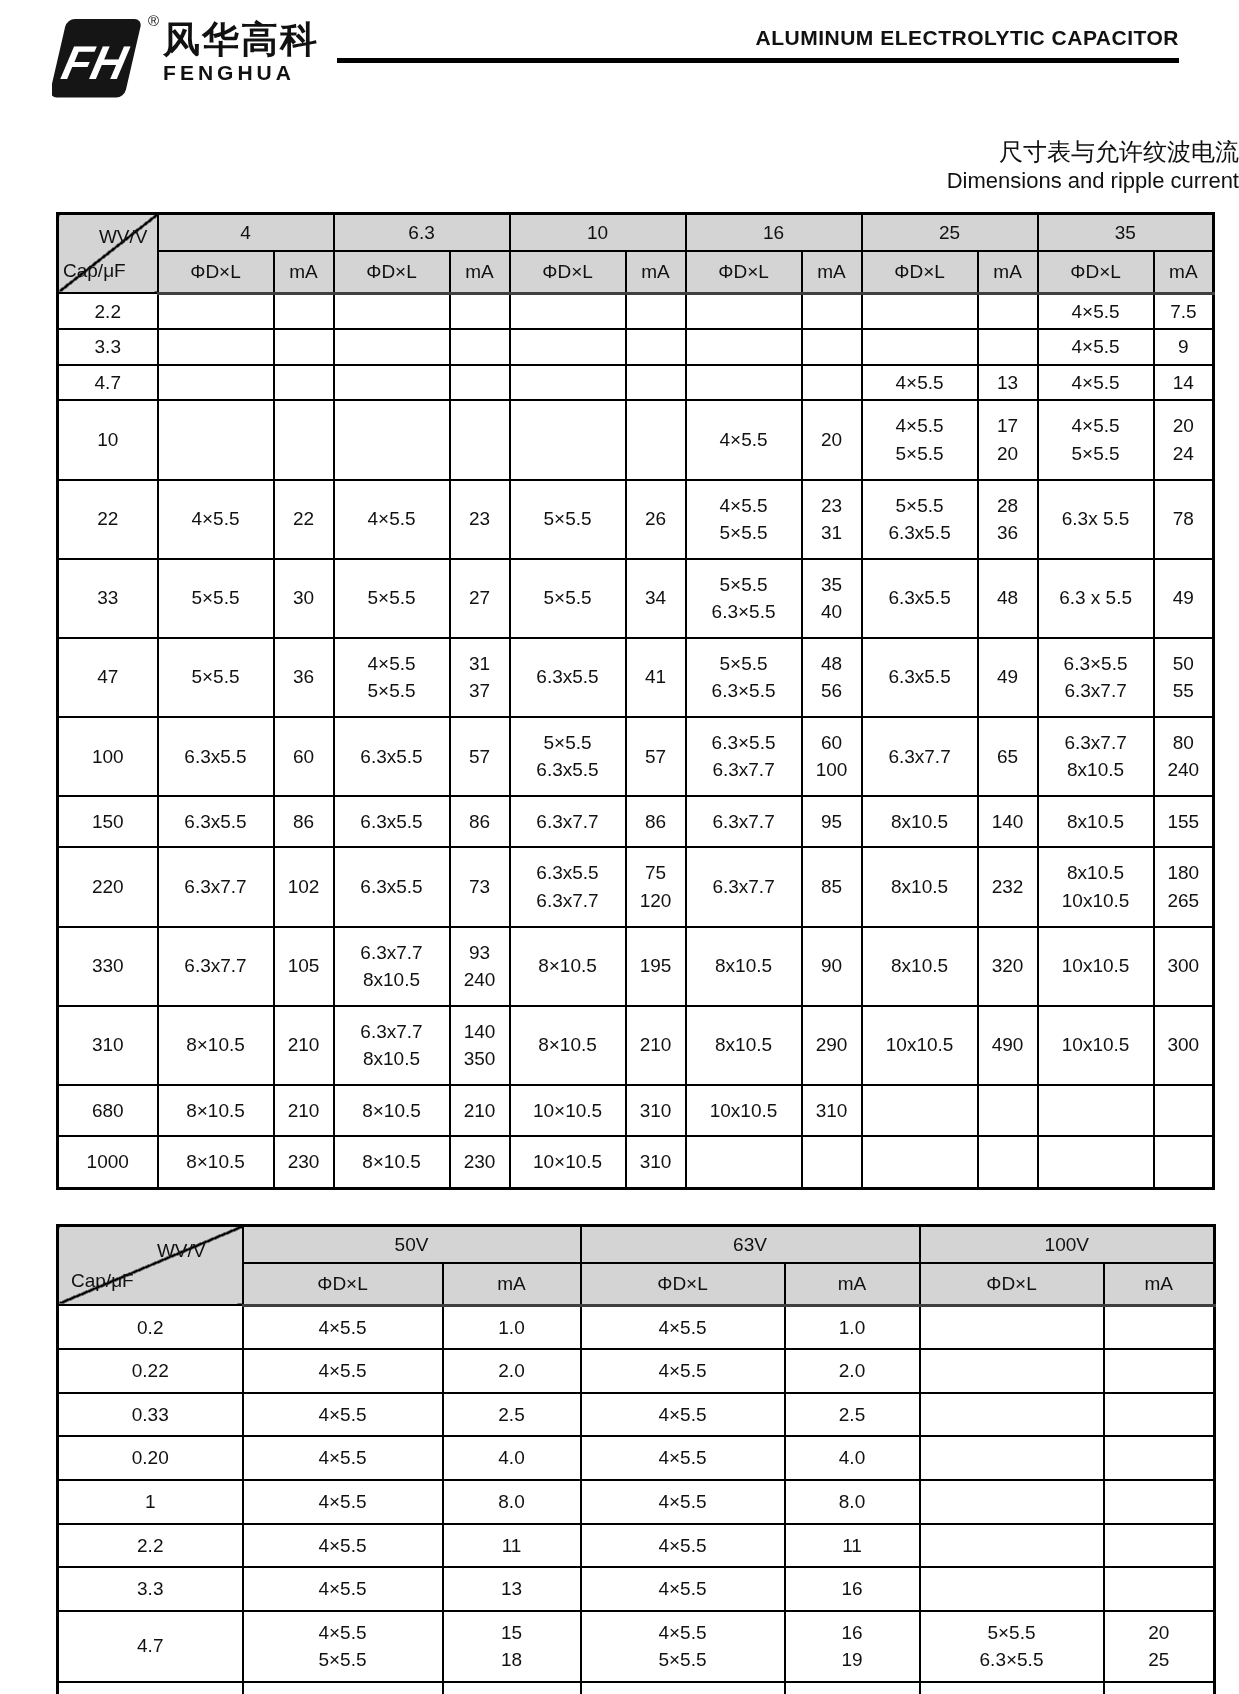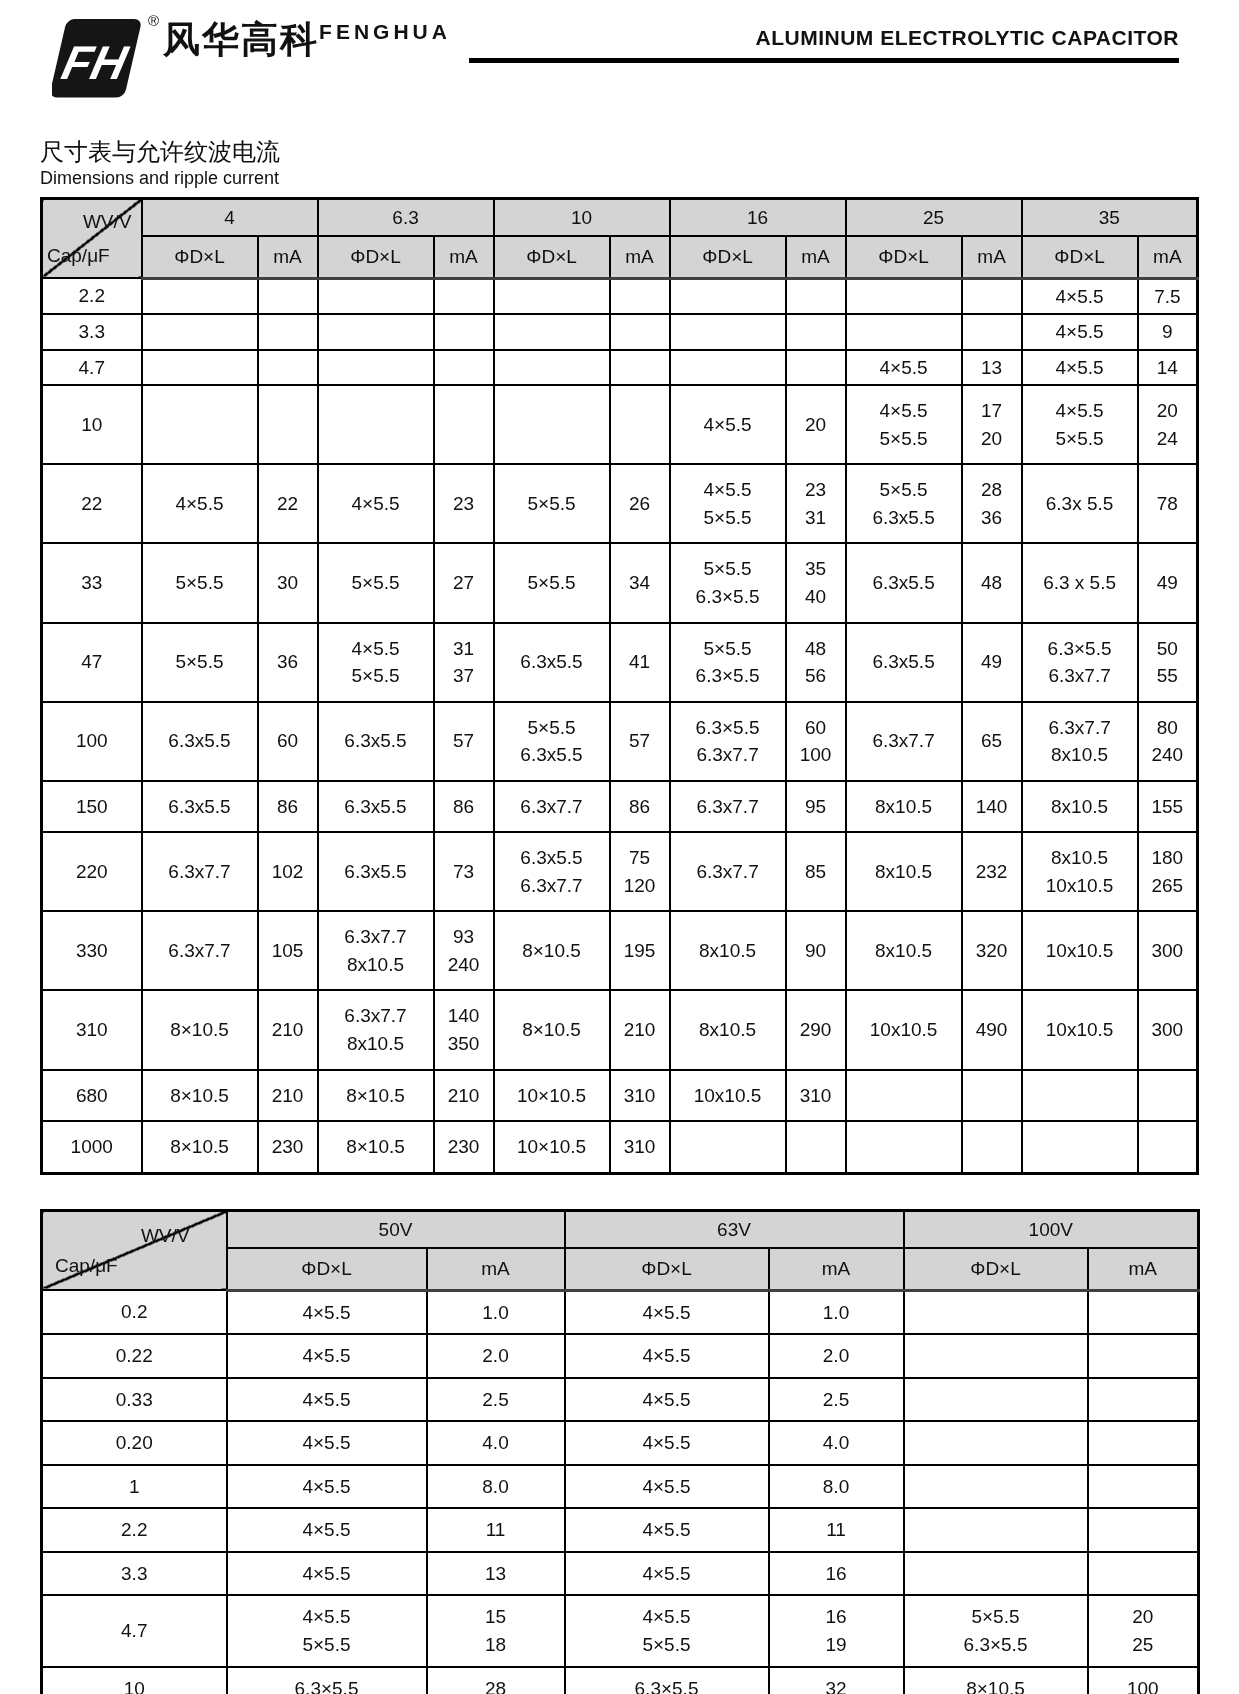--- a/index.html
+++ b/index.html
@@ -5,34 +5,34 @@
   * { box-sizing: border-box; margin: 0; padding: 0; }
   html,body { background:#fff; }
   body { font-family: "Liberation Sans", "DejaVu Sans", sans-serif; color:#111; }
   .page { position:relative; width:1239px; height:1694px; background:#fff; overflow:hidden; }
 
   
   .hdr { display:flex; align-items:flex-start; padding:14px 60px 0 52px; }
   .logo { display:flex; align-items:flex-start; }
   .logo-mark { display:block; }
   .reg { font-size:15px; margin:-2px 4px 0 -6px; }
-  .brand { display:flex; flex-direction:row; margin-top:6px; }
+  .brand { display:flex; flex-direction:column; margin-top:6px; }
   .brand-cn { font-size:37px; font-weight:bold; letter-spacing:2px; line-height:1.1; }
   .brand-en { font-size:21px; font-weight:bold; letter-spacing:4px; line-height:1.1; }
   .title-wrap { flex:1; margin-left:18px; padding-top:12px; }
   .doc-title { font-size:21px; font-weight:bold; text-align:right; letter-spacing:0.5px; white-space:nowrap; }
   .title-rule { height:5px; background:#000; margin-top:8px; }
 
   
-  .section-titles { margin:32px 0 6px 40px; }
+  .section-titles { margin:32px 0 16px 40px;text-align:right; }
   .sec-cn { font-size:24px; line-height:1.3; }
-  .sec-en { font-size:18px; line-height:1.3; }
+  .sec-en { font-size:22px; line-height:1.3; }
 
   
-  table { border-collapse:collapse; table-layout:fixed; margin-left:40px; border:3px solid #000;padding-left:12px; }
+  table { border-collapse:collapse; table-layout:fixed; margin-left:56px; border:3px solid #000;padding-left:12px; }
   th, td { border:2px solid #000; text-align:center; vertical-align:middle;
            font-size:19px; line-height:1.45; white-space:pre-line; overflow:hidden; }
   thead th { background:#d4d4d4; font-weight:normal; }
   thead tr.vrow th { height:38px; }
   thead tr.srow th { height:42px; border-bottom:3px solid #404040; }
 
   .t1 { width:1156px; margin-bottom:34px; }
   .t1 tbody td { padding:11px 2px; }
   .t1 tbody tr:nth-child(-n+3) td { padding:3px 2px; }
   .t2 { width:1157px; margin-top:34px; }

